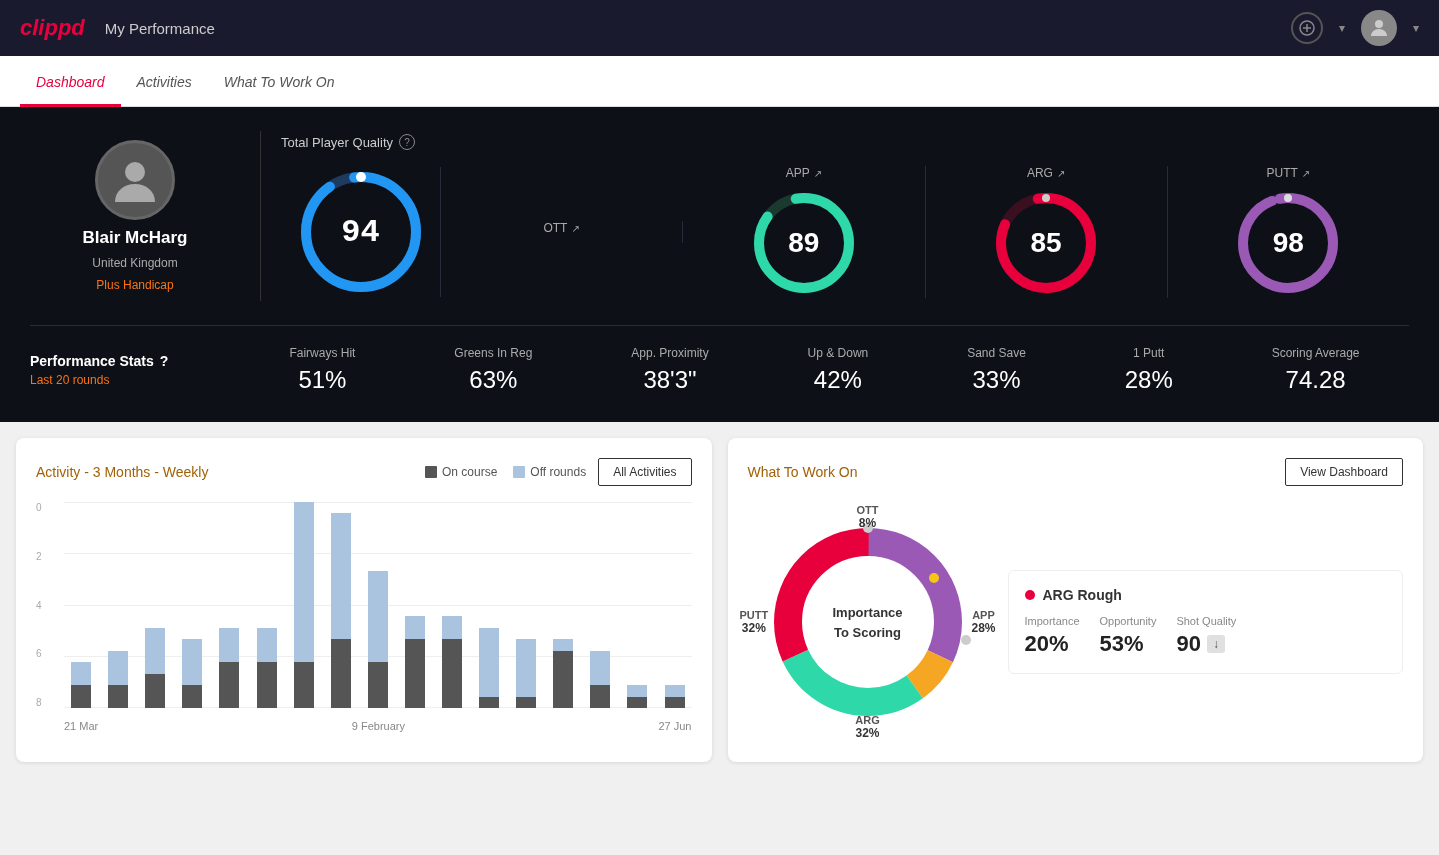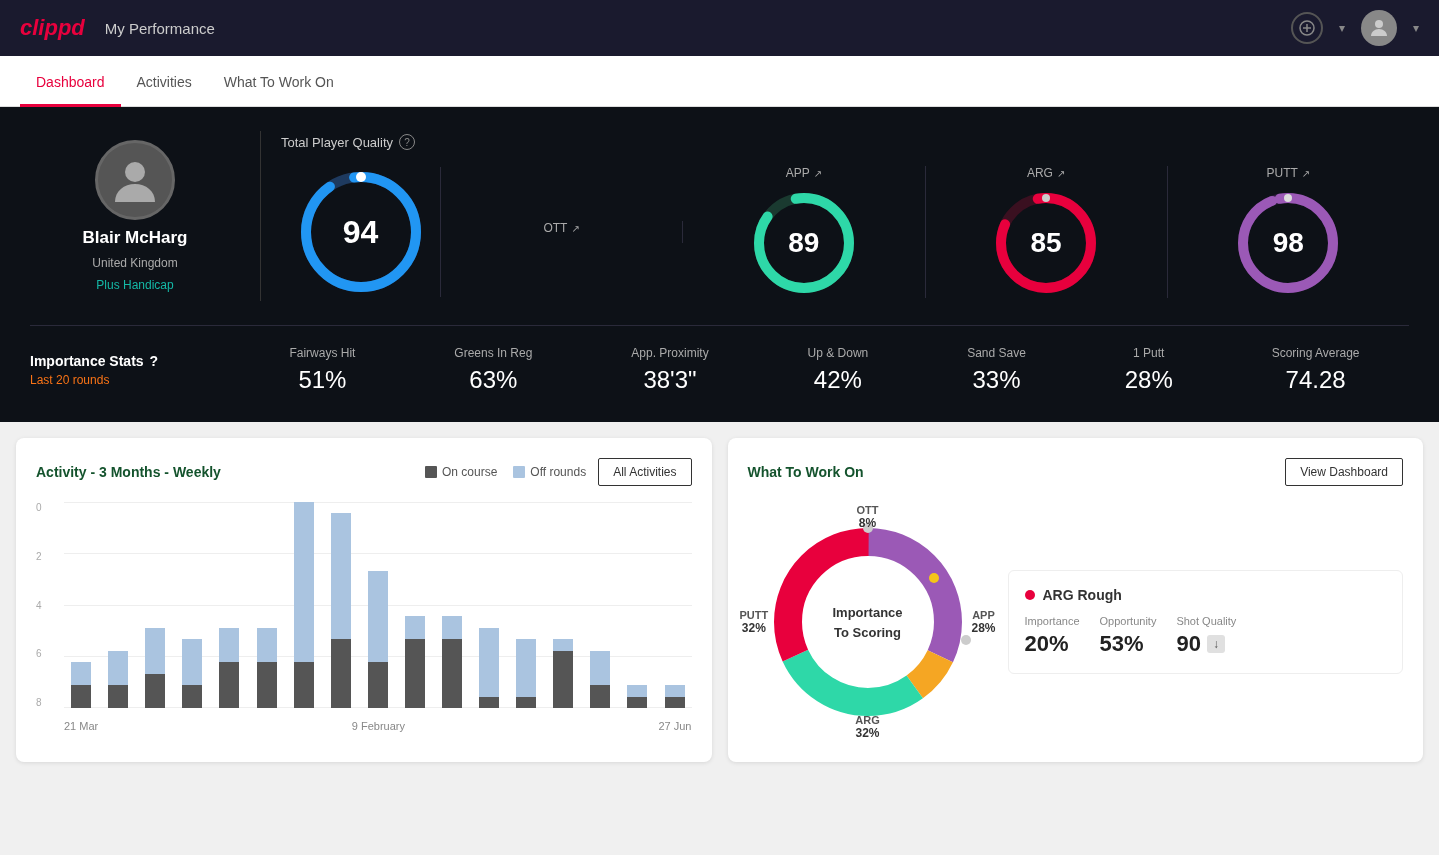--- a/index.html
+++ b/index.html
@@ -30,20 +30,21 @@
       border-bottom: 1px solid #ddd;
       color: #333;
     }
     .nav-tab {
       padding: 18px 16px 14px;
       font-size: 14px;
       cursor: pointer;
       color: #555;
       border-bottom: 3px solid transparent;
       margin-bottom: -1px;
+      font-style: italic;
     }
     .nav-tab.active {
       color: #e8003d;
       border-bottom-color: #e8003d;
       font-weight: 500;
     }
 
     
     .stats-banner {
       background: #0d1117;
@@ -71,21 +72,21 @@
       background: #555;
       border: 3px solid #666;
       overflow: hidden;
       display: flex;
       align-items: center;
       justify-content: center;
     }
     .player-avatar svg { width: 60px; height: 60px; }
     .player-name { font-size: 17px; font-weight: bold; color: #fff; text-align: center; }
     .player-country { font-size: 12px; color: #aaa; text-align: center; }
-    .player-handicap { font-size: 12px; color: #14b8a6; text-align: center; }
+    .player-handicap { font-size: 12px; color: #f97316; text-align: center; }
 
     .divider-v { width: 1px; background: #333; height: 170px; margin: 0 20px; }
 
     .quality-section { flex: 1; }
     .quality-label { font-size: 13px; color: #ccc; margin-bottom: 16px; display: flex; align-items: center; gap: 6px; }
     .quality-label .info-icon { width: 16px; height: 16px; border-radius: 50%; border: 1px solid #888; display: inline-flex; align-items: center; justify-content: center; font-size: 10px; color: #888; }
     .quality-circles { display: flex; align-items: center; gap: 0; }
     .circle-item {
       flex: 1;
       display: flex;
@@ -138,21 +139,21 @@
     .card {
       background: #fff;
       border-radius: 8px;
       padding: 20px;
       box-shadow: 0 1px 4px rgba(0,0,0,0.1);
     }
     .activity-card { flex: 1; min-width: 0; }
     .work-on-card { flex: 1; min-width: 0; }
 
     .card-header { display: flex; align-items: center; justify-content: space-between; margin-bottom: 16px; }
-    .card-title { font-size: 14px; font-weight: 700; color: #14532d; }
+    .card-title { font-size: 14px; font-weight: 400; color: #a16207; }
     .legend { display: flex; gap: 16px; align-items: center; font-size: 12px; color: #555; }
     .legend-item { display: flex; align-items: center; gap: 5px; }
     .legend-dot { width: 12px; height: 12px; border-radius: 1px; }
     .all-activities-btn {
       border: 1px solid #333;
       padding: 6px 14px;
       font-size: 12px;
       color: #333;
       background: #fff;
       cursor: pointer;
@@ -248,21 +249,21 @@
 
     <div class="divider-v"></div>
 
     <div class="quality-section">
       <div class="quality-label">
         <span>Total Player Quality</span>
         <span class="info-icon">?</span>
       </div>
       <div class="quality-circles">
 
-        <div class="circle-item" style="max-width:160px;">
+        <div class="circle-item" style="max-width:160px;font-family:Liberation Mono, monospace;">
           <div class="ring-container large">
             <svg width="130" height="130" viewBox="0 0 130 130">
               <circle cx="65" cy="65" r="55" fill="none" stroke="#1e3a5f" stroke-width="10"></circle>
               <circle cx="65" cy="65" r="55" fill="none" stroke="#2196f3" stroke-width="10" stroke-dasharray="320 26" stroke-dashoffset="8" stroke-linecap="round" transform="rotate(-90 65 65)"></circle>
               <circle cx="65" cy="10" r="5" fill="#fff"></circle>
             </svg>
             <div class="ring-number large">94</div>
           </div>
         </div>
 
@@ -316,21 +317,21 @@
             <div class="ring-number">98</div>
           </div>
         </div>
       </div>
     </div>
   </div>
 
   <div class="trad-stats">
     <div class="trad-label-section">
       <div class="trad-label-title">
-        <span>Importance Stats</span>
+        <span>Performance Stats</span>
         <span class="info-icon">?</span>
       </div>
       <div class="trad-label-sub">Last 20 rounds</div>
     </div>
     <div class="trad-stats-items">
       <div class="trad-stat-item">
         <div class="trad-stat-label">Fairways Hit</div>
         <div class="trad-stat-value">51%</div>
       </div>
       <div class="trad-stat-item">

